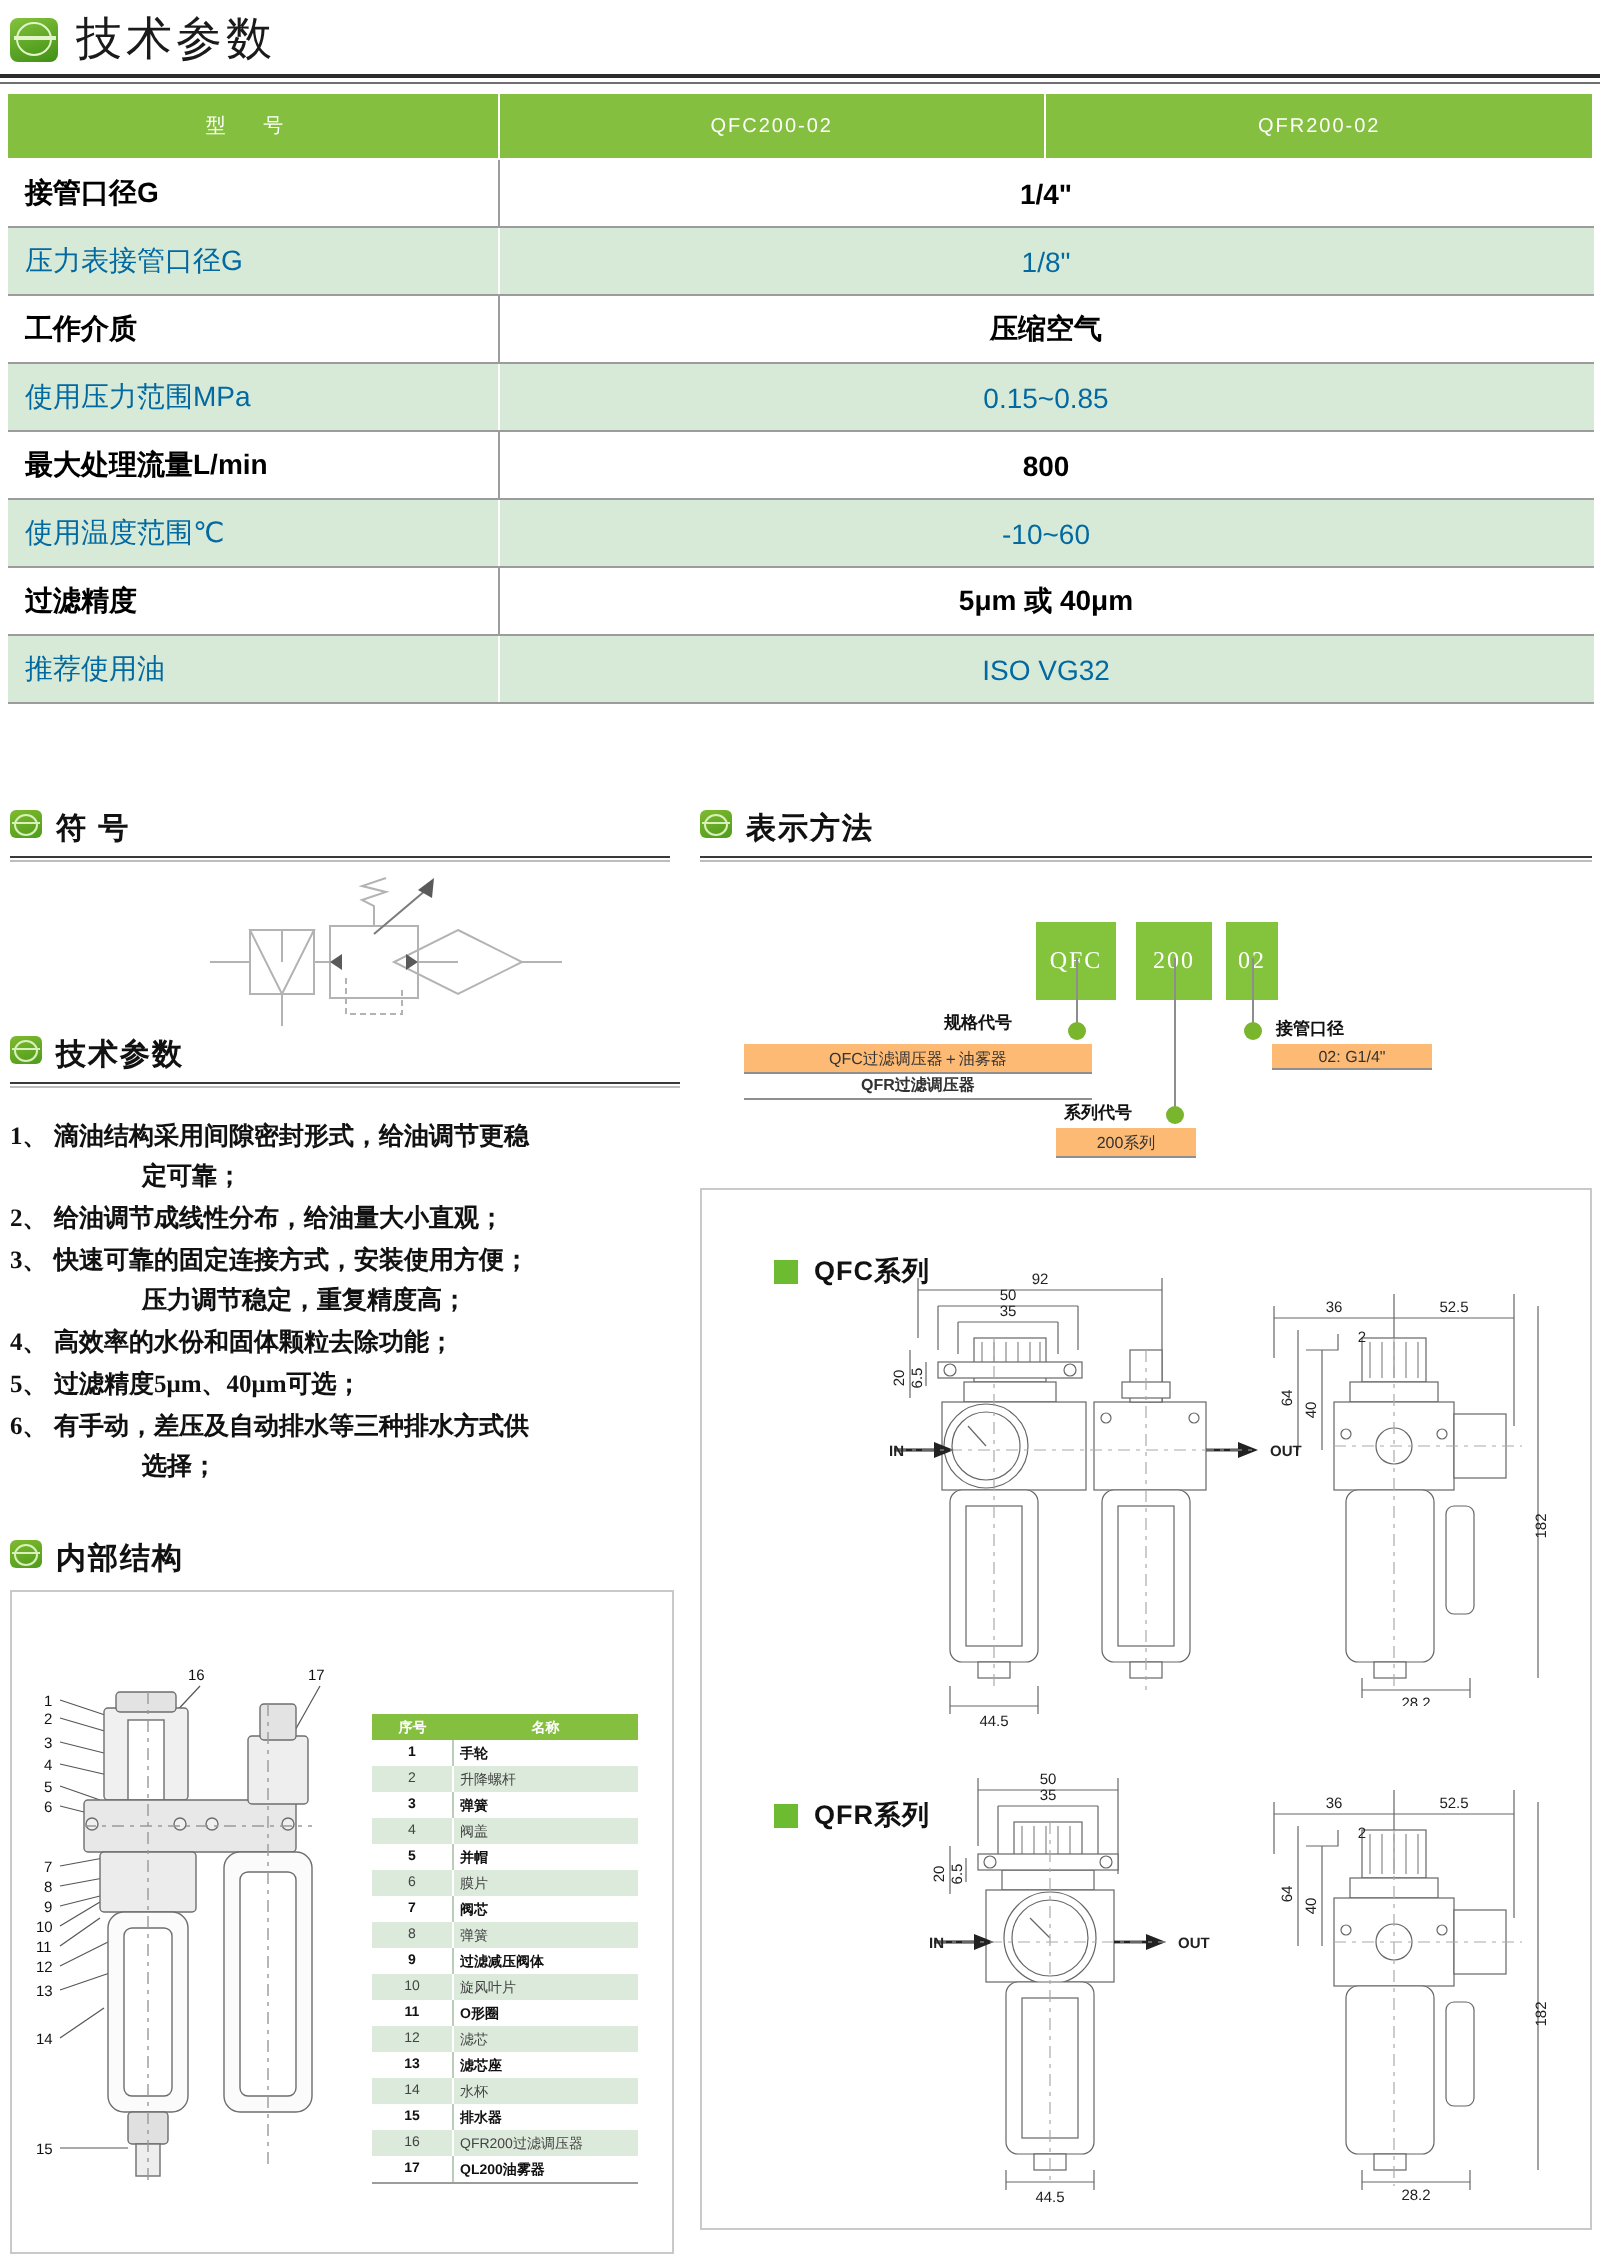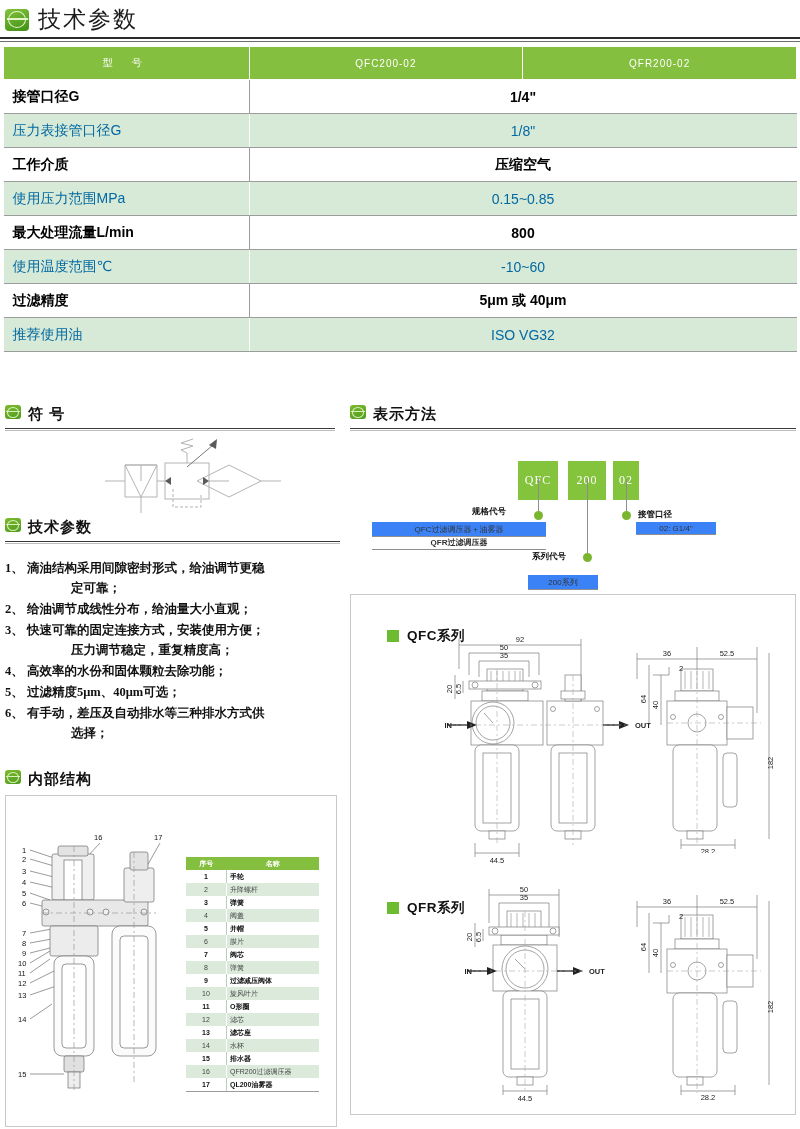--- a/index.html
+++ b/index.html
@@ -101,21 +101,21 @@
   .code-area{position:relative;height:125px;margin-top:8px;}
   .code-box{
     position:absolute;background:#84c33c;color:#ffffff;
     font-family:"Liberation Serif","DejaVu Serif",serif;font-size:12px;font-weight:400;
     text-align:center;padding:12px 0;letter-spacing:1px;
   }
   .lead{position:absolute;background:#8d8d8d;width:1.4px;}
   .dot{position:absolute;width:9px;height:9px;border-radius:50%;background:#7ab52e;}
   .code-lbl{position:absolute;font-size:8.5px;font-weight:700;color:#111;white-space:nowrap;}
   .code-sub{
-    position:absolute;background:#3b82f6;color:#333;font-size:8px;white-space:nowrap;
+    position:absolute;background:#fdba74;color:#333;font-size:8px;white-space:nowrap;
     padding:1.5px 6px;border-bottom:1px solid #8f8f8f;
   }
   .code-sub.plain{background:transparent;text-align:center;font-weight:bold;}
 
   
   .dim-block{position:absolute;left:350px;top:588px;width:446px;}
   .dim-box{margin-top:6px;width:444px;height:519px;border:1px solid #c9c9c9;background:#fff;position:relative;}
   .series-tag{position:absolute;display:flex;align-items:center;gap:8px;}
   .series-sq{width:12px;height:12px;background:#6cbb31;flex:none;}
   .series-txt{font-size:13.5px;font-weight:700;color:#111;letter-spacing:0.5px;}
@@ -407,21 +407,21 @@
 
       <div class="dot" style="left:184px;top:72px;"></div>
       <div class="dot" style="left:233px;top:114px;"></div>
       <div class="dot" style="left:272px;top:72px;"></div>
 
       <div class="code-lbl" style="left:122px;top:67px;">规格代号</div>
       <div class="code-sub" style="left:22px;top:83px;width:162px;text-align:center;">QFC过滤调压器＋油雾器</div>
       <div class="code-sub plain" style="left:22px;top:96px;width:162px;">QFR过滤调压器</div>
 
       <div class="code-lbl" style="left:182px;top:112px;">系列代号</div>
-      <div class="code-sub" style="left:178px;top:136px;width:58px;text-align:center;">200系列</div>
+      <div class="code-sub" style="left:178px;top:125px;width:58px;text-align:center;">200系列</div>
 
       <div class="code-lbl" style="left:288px;top:70px;">接管口径</div>
       <div class="code-sub" style="left:286px;top:83px;width:68px;text-align:center;">02: G1/4"</div>
     </div>
   </div>
 
   <div class="dim-block">
 
     <div class="dim-box">
 

